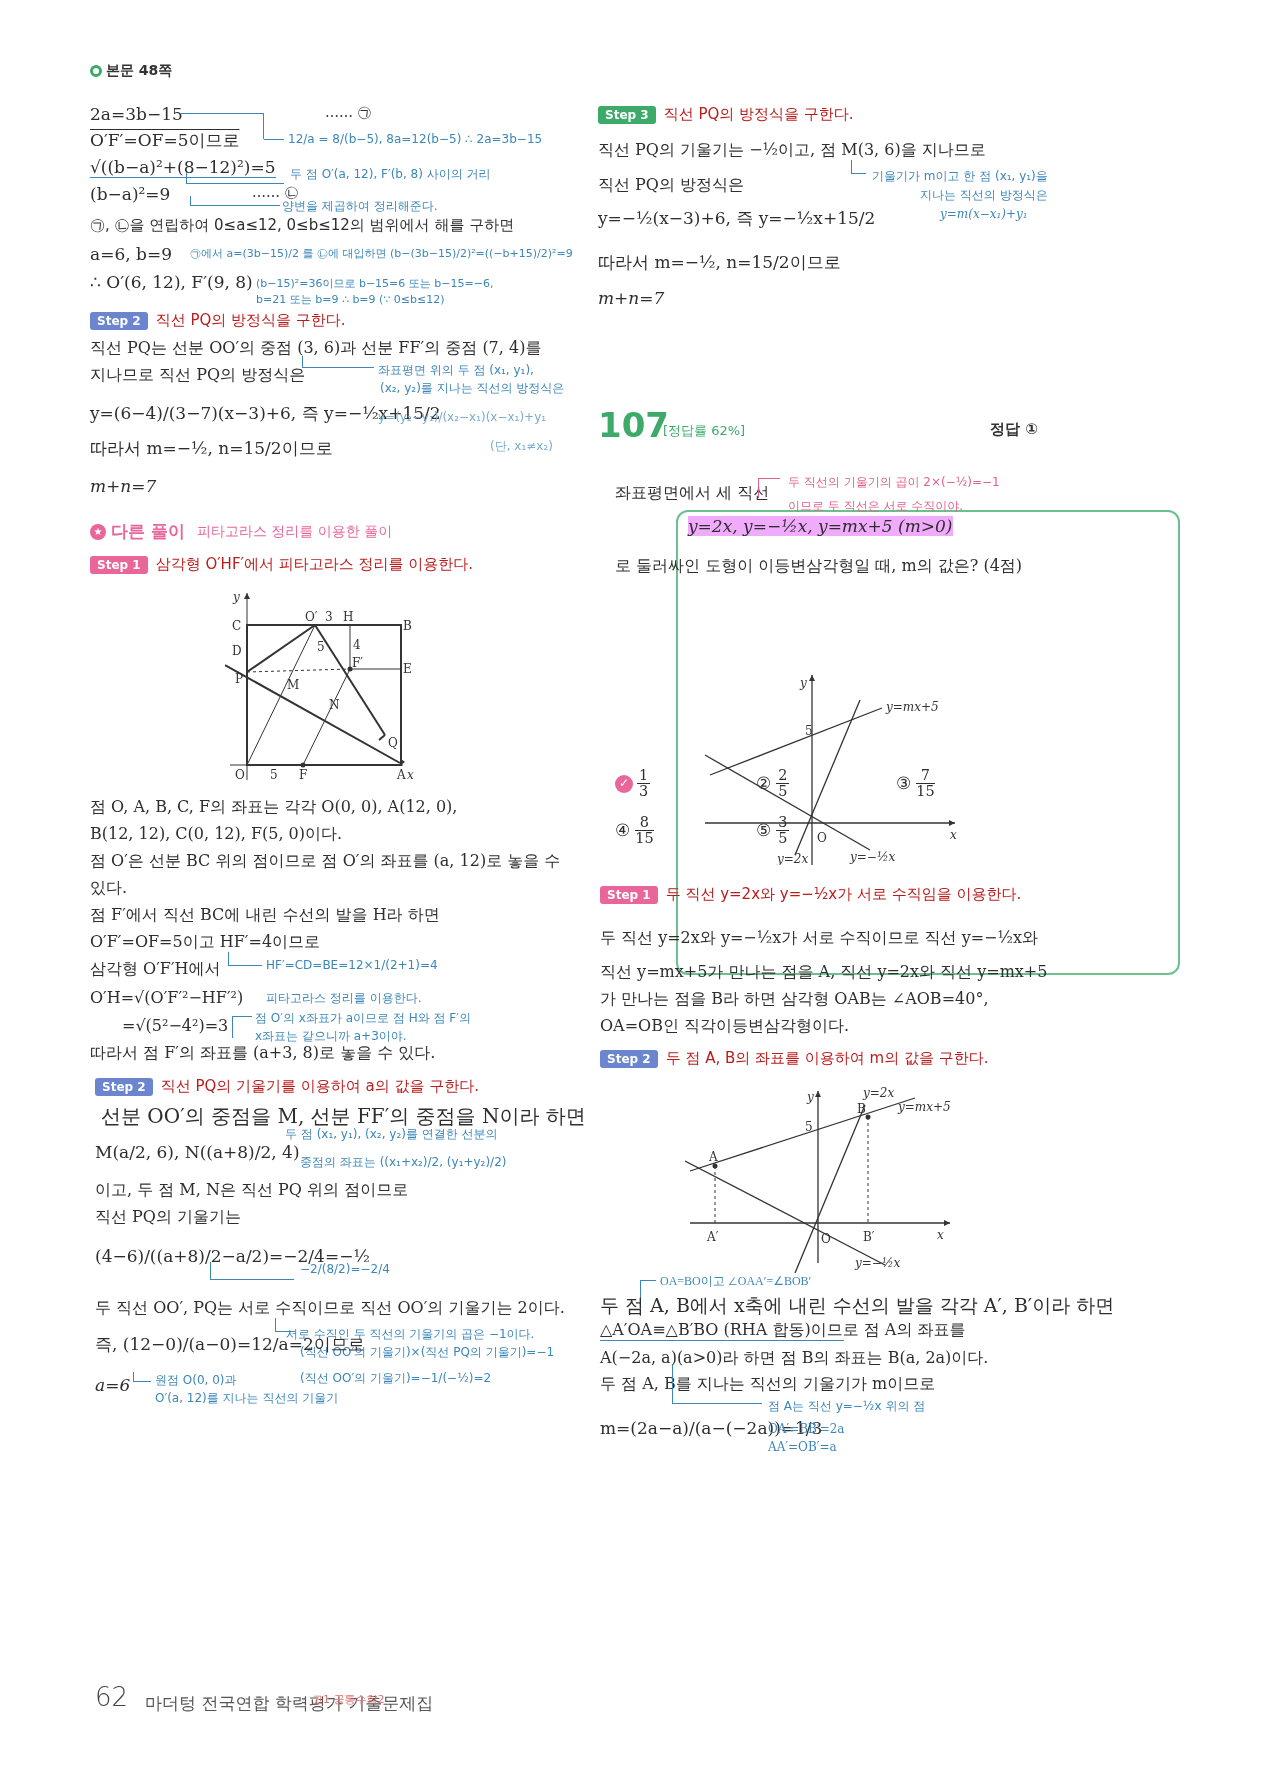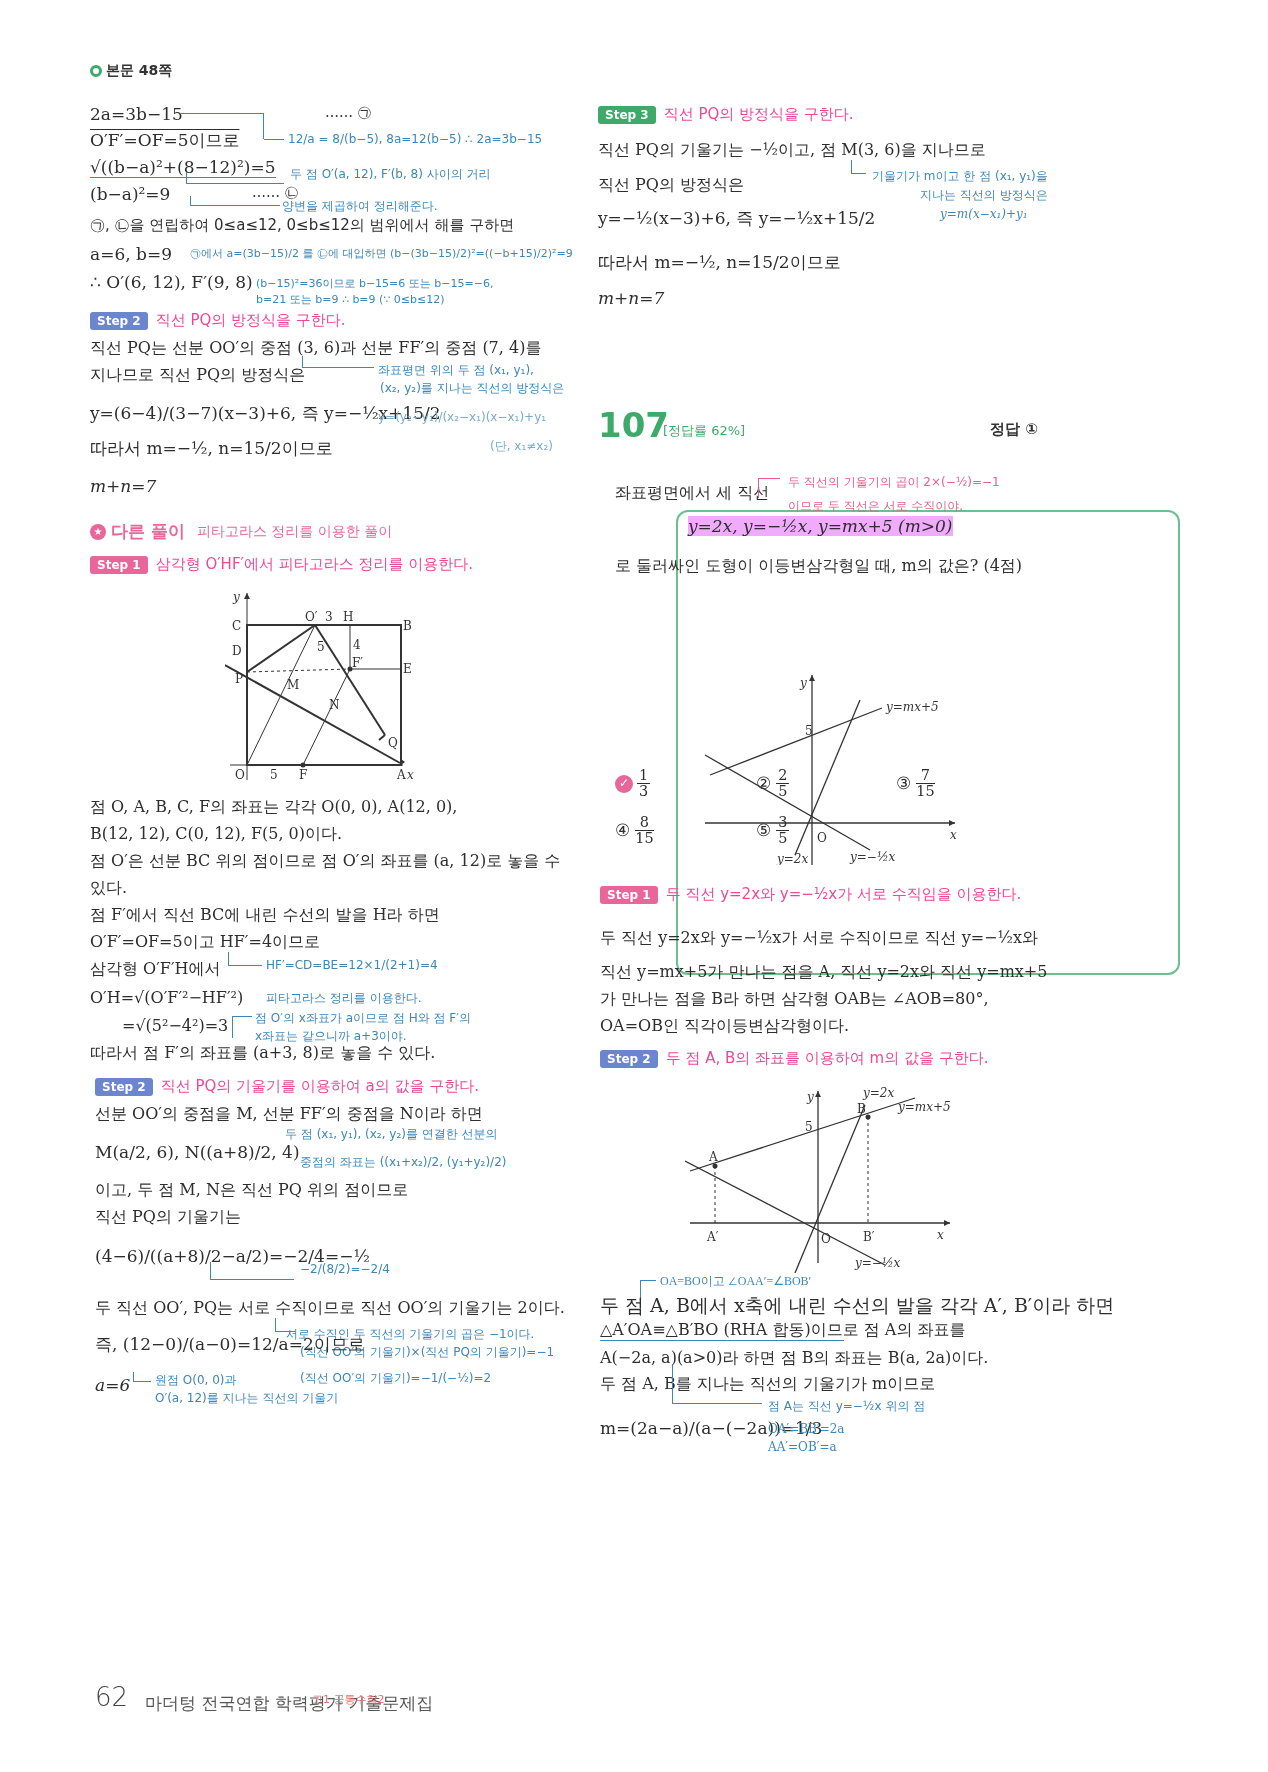--- a/index.html
+++ b/index.html
@@ -10,21 +10,21 @@
   }
   .abs { position: absolute; }
   .sans { font-family: "DejaVu Sans", "Liberation Sans", sans-serif; }
   .main { font-size: 17px; line-height: 1.2; color: #2e2e2e; white-space: nowrap; }
   .note { font-family: "DejaVu Sans", "Liberation Sans", sans-serif; font-size: 12px; color: #3c86b8; white-space: nowrap; }
   .note-pink { font-family: "DejaVu Sans", "Liberation Sans", sans-serif; font-size: 12px; color: #e0608e; white-space: nowrap; }
   .step { display: inline-block; font-family: "DejaVu Sans", "Liberation Sans", sans-serif; font-weight: bold; font-size: 12px; color: #fff; padding: 2px 7px; border-radius: 3px; }
   .step-blue { background: #6b85cf; }
   .step-pink { background: #e8669a; }
   .step-green { background: #3daa6a; }
-  .step-title { font-family: "DejaVu Sans", "Liberation Sans", sans-serif; font-size: 15px; color: #ec4899; margin-left: 8px; }
+  .step-title { font-family: "DejaVu Sans", "Liberation Sans", sans-serif; font-size: 15px; color: #b91c1c; margin-left: 8px; }
   .blue-line { position: absolute; border-color: #3c86b8; border-style: solid; border-width: 0; }
   .frac { display: inline-block; vertical-align: middle; text-align: center; font-size: 0.85em; line-height: 1.05; }
   .frac > span { display: block; }
   .frac > span:first-child { border-bottom: 1px solid currentColor; padding: 0 2px; }
   .overline { text-decoration: overline; }
   .it { font-style: italic; }
   .box107 { position: absolute; left: 676px; top: 510px; width: 504px; height: 465px; border: 2px solid #6cc08e; border-radius: 12px; }
   .hl { background: #f0abfc; font-style: italic; }
   svg text { font-family: "DejaVu Serif", "Liberation Serif", serif; }
 </style>
@@ -140,21 +140,21 @@
 <div class="abs note" style="left:266px; top:990px;">피타고라스 정리를 이용한다.</div>
 <div class="abs main" style="left:122px; top:1016px; font-size:16px;">=√(5²−4²)=3</div>
 <div class="blue-line" style="left:232px; top:1016px; width:20px; height:22px; border-left-width:1px; border-top-width:1px;"></div>
 <div class="abs note" style="left:255px; top:1010px;">점 O′의 x좌표가 a이므로 점 H와 점 F′의</div>
 <div class="abs note" style="left:255px; top:1028px;">x좌표는 같으니까 a+3이야.</div>
 <div class="abs main" style="left:90px; top:1043px; font-size:16px;">따라서 점 F′의 좌표를 (a+3, 8)로 놓을 수 있다.</div>
 
 <div class="abs" style="left:95px; top:1076px;">
   <span class="step step-blue">Step 2</span><span class="step-title">직선 PQ의 기울기를 이용하여 a의 값을 구한다.</span>
 </div>
-<div class="abs main" style="left:95px; top:1104px; font-size:16px;">선분 OO′의 중점을 M, 선분 FF′의 중점을 N이라 하면</div>
+<div class="abs main" style="left:101px; top:1104px; font-size:20px;">선분 OO′의 중점을 M, 선분 FF′의 중점을 N이라 하면</div>
 <div class="abs note" style="left:285px; top:1126px;">두 점 (x₁, y₁), (x₂, y₂)를 연결한 선분의</div>
 <div class="abs main" style="left:95px; top:1142px;">M(a/2, 6), N((a+8)/2, 4)</div>
 <div class="abs note" style="left:300px; top:1154px;">중점의 좌표는 ((x₁+x₂)/2, (y₁+y₂)/2)</div>
 <div class="abs main" style="left:95px; top:1180px; font-size:16px;">이고, 두 점 M, N은 직선 PQ 위의 점이므로</div>
 <div class="abs main" style="left:95px; top:1207px; font-size:16px;">직선 PQ의 기울기는</div>
 <div class="abs main" style="left:95px; top:1246px;">(4−6)/((a+8)/2−a/2)=−2/4=−½</div>
 <div class="blue-line" style="left:210px; top:1262px; width:84px; height:18px; border-left-width:1px; border-bottom-width:1px;"></div>
 <div class="abs note" style="left:300px; top:1262px;">−2/(8/2)=−2/4</div>
 <div class="abs main" style="left:95px; top:1298px; font-size:16px;">두 직선 OO′, PQ는 서로 수직이므로 직선 OO′의 기울기는 2이다.</div>
 <div class="blue-line" style="left:275px; top:1318px; width:20px; height:14px; border-left-width:1px; border-bottom-width:1px;"></div>
@@ -249,21 +249,21 @@
       <span>3</span>
       <span>5</span>
     </span>
 </div>
 
 <div class="abs" style="left:600px; top:884px;">
   <span class="step step-pink">Step 1</span><span class="step-title">두 직선 y=2x와 y=−½x가 서로 수직임을 이용한다.</span>
 </div>
 <div class="abs main" style="left:600px; top:928px; font-size:16px;">두 직선 y=2x와 y=−½x가 서로 수직이므로 직선 y=−½x와</div>
 <div class="abs main" style="left:600px; top:962px; font-size:16px;">직선 y=mx+5가 만나는 점을 A, 직선 y=2x와 직선 y=mx+5</div>
-<div class="abs main" style="left:600px; top:989px; font-size:16px;">가 만나는 점을 B라 하면 삼각형 OAB는 ∠AOB=80°,</div>
+<div class="abs main" style="left:600px; top:989px; font-size:16px;">가 만나는 점을 B라 하면 삼각형 OAB는 ∠AOB=40°,</div>
 <div class="abs main" style="left:600px; top:1016px; font-size:16px;">OA=OB인 직각이등변삼각형이다.</div>
 
 <div class="abs" style="left:600px; top:1048px;">
   <span class="step step-blue">Step 2</span><span class="step-title">두 점 A, B의 좌표를 이용하여 m의 값을 구한다.</span>
 </div>
 
 <svg class="abs" style="left:685px; top:1083px;" width="300" height="190" viewBox="0 0 300 190">
   <g stroke="#333" fill="none" stroke-width="1.3">
     <line x1="5" y1="140" x2="265" y2="140"></line>
     <line x1="133" y1="180" x2="133" y2="8"></line>

